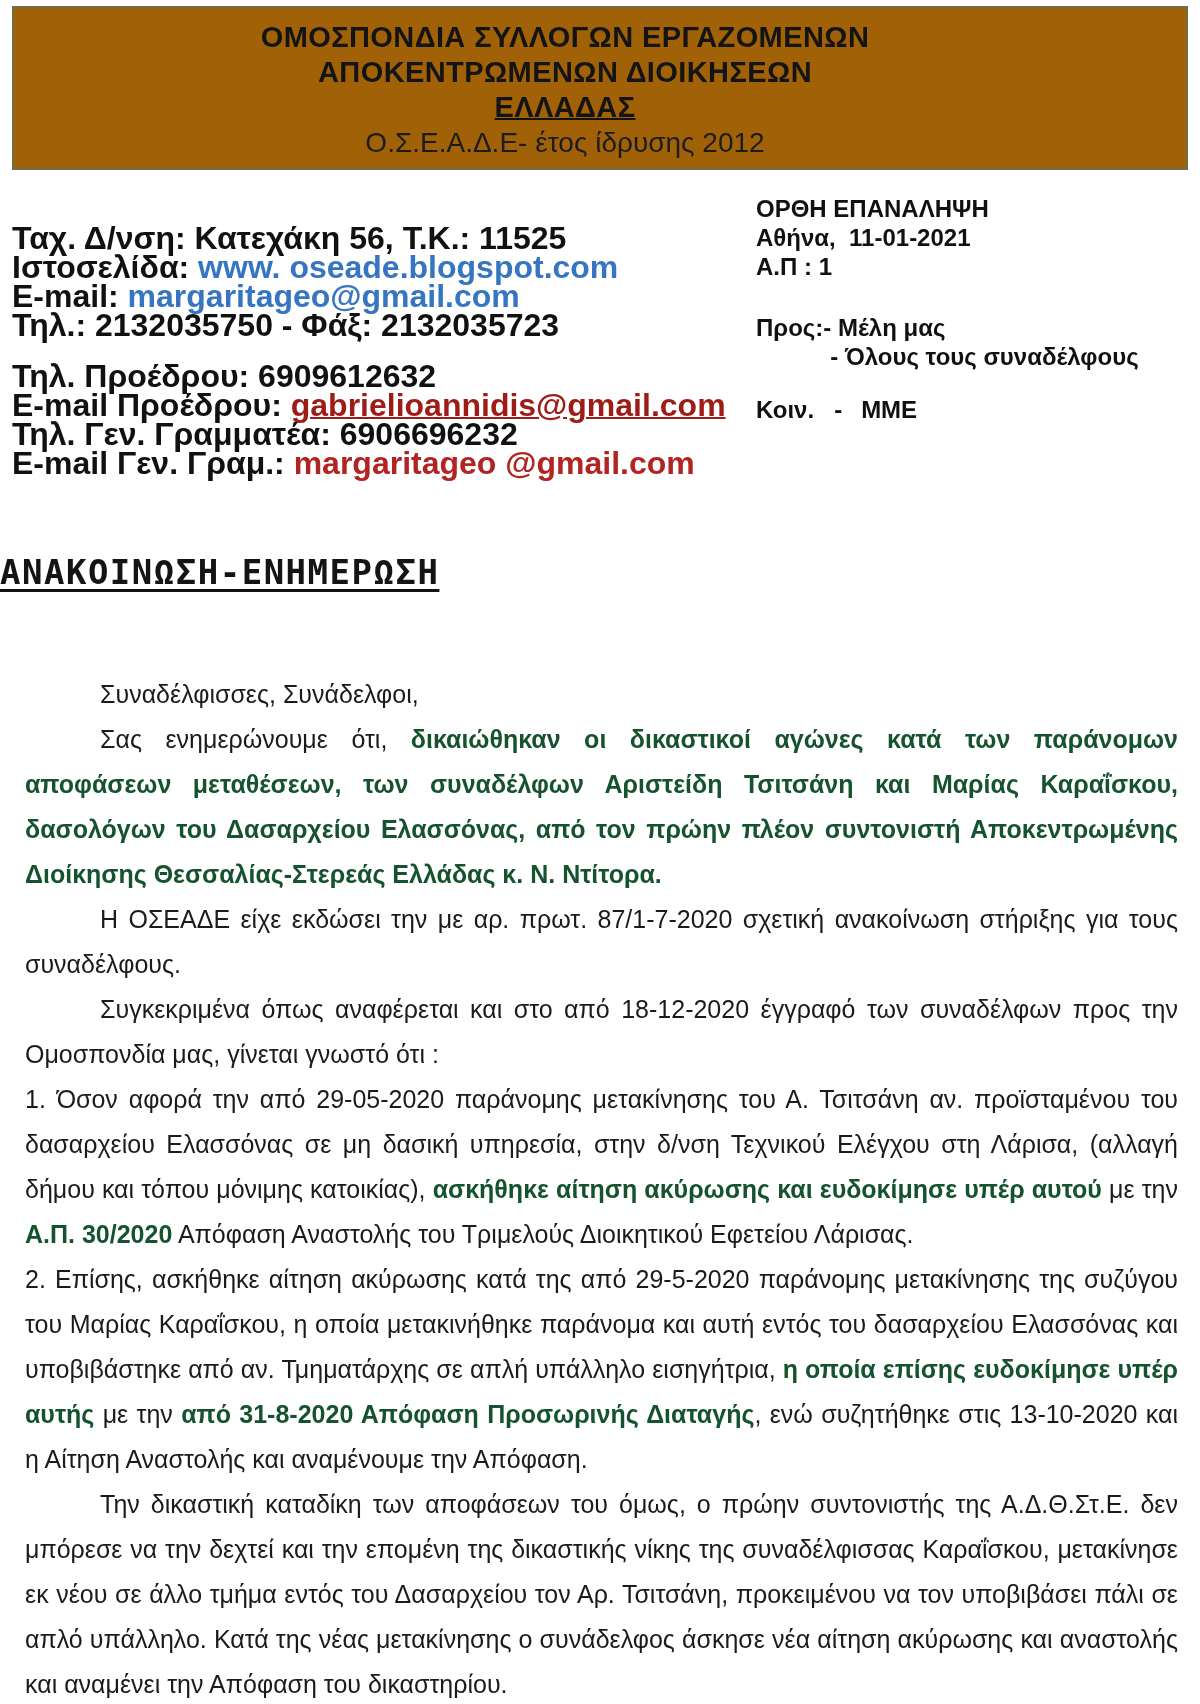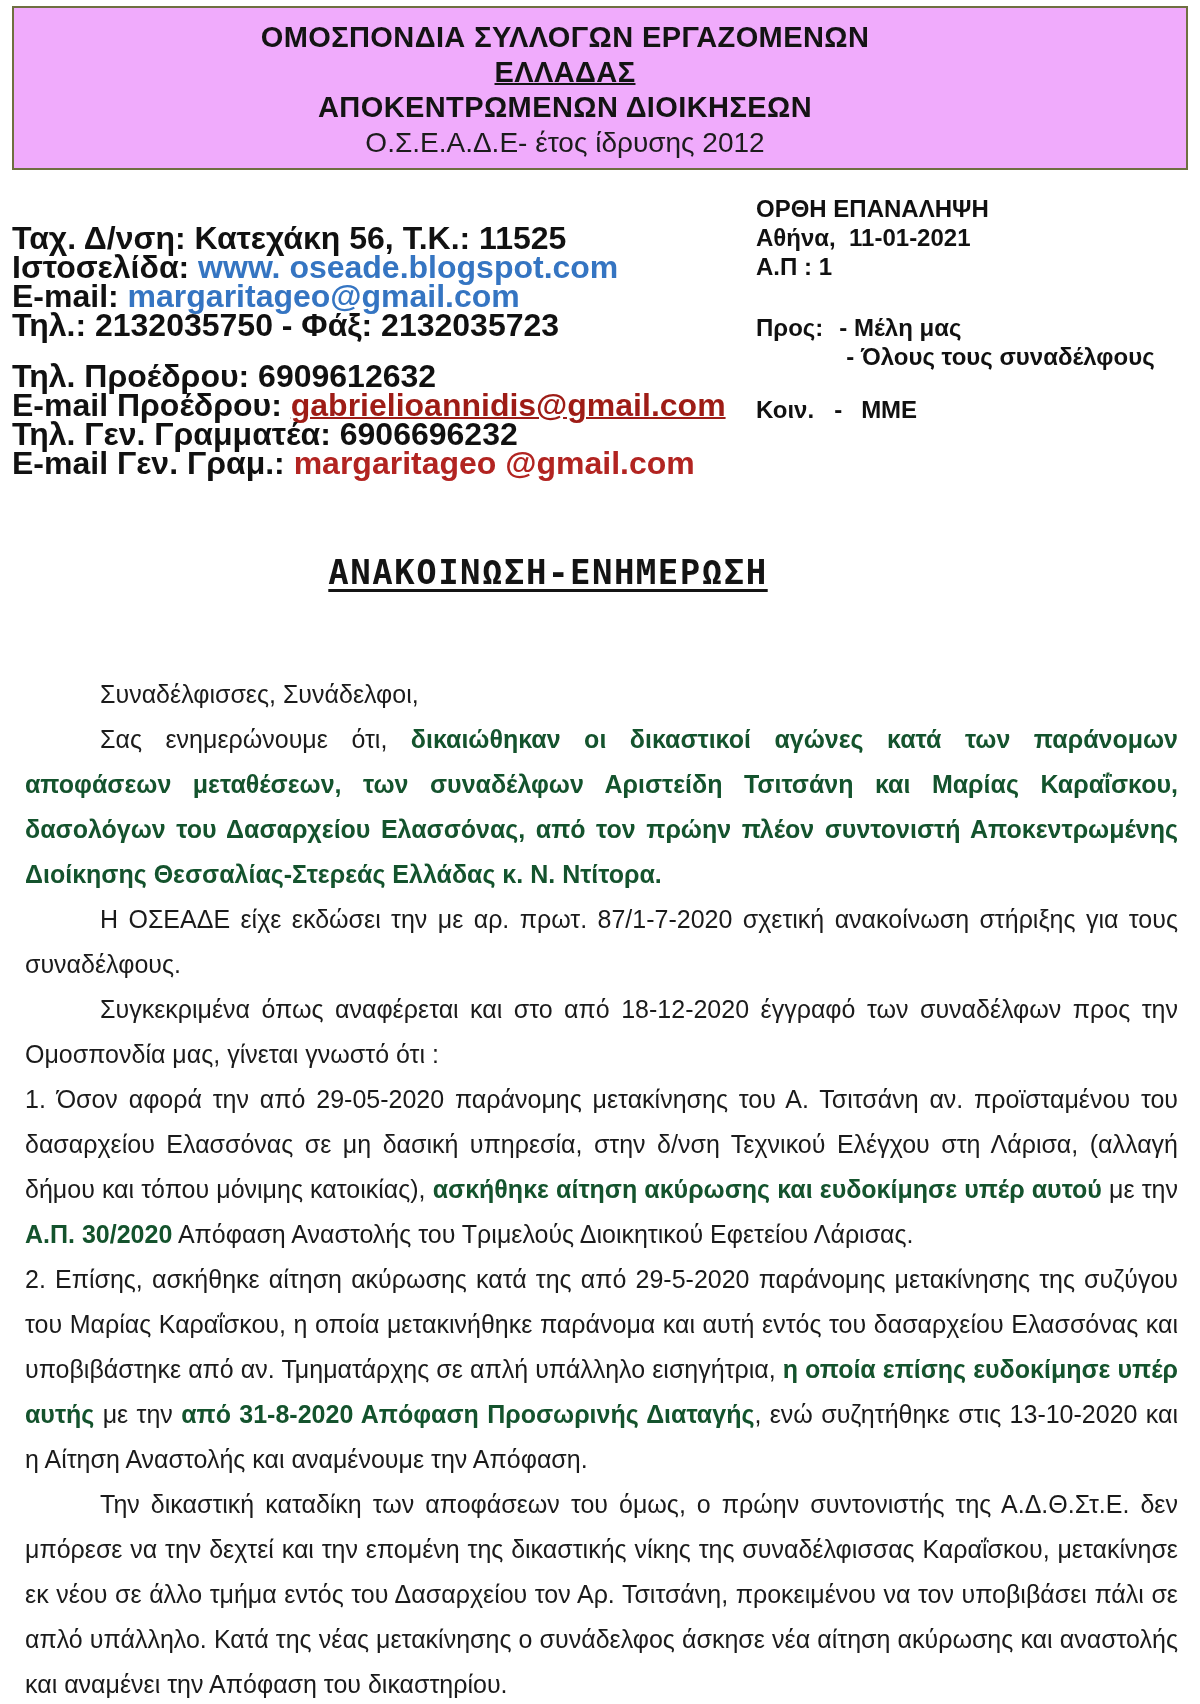--- a/index.html
+++ b/index.html
@@ -4,21 +4,21 @@
 <style>
   * { margin:0; padding:0; box-sizing:border-box; }
   html,body { background:#ffffff; }
   body { font-family:"Liberation Sans", sans-serif; color:#151515; }
 
   .page { position:relative; width:1200px; height:1704px; background:#ffffff; overflow:hidden; }
 
   
   .banner {
     position:absolute; left:12px; top:6px; width:1176px; height:164px;
-    background:#f0abfc; border:2px solid #6f6f41;
+    background:#a16207; border:2px solid #6f6f41;
     text-align:center; padding-top:12px; padding-right:70px;
   }
   .banner .b-line { font-weight:bold; font-size:29px; line-height:35px; letter-spacing:.4px; color:#141414; }
   .banner .b-underline { text-decoration:underline; text-decoration-thickness:2px; }
   .banner .b-sub { font-weight:400; font-size:28px; line-height:35px; color:#1c1c1c; }
 
   
   .contact {
     position:absolute; left:12px; top:224px;
     font-weight:bold; font-size:32px; line-height:29px; color:#111;
@@ -28,29 +28,29 @@
   .link-darkred { color:#9e1c16; text-decoration:underline; text-decoration-thickness:2px; }
   .link-red { color:#b22421; text-decoration:none; }
 
   
   .meta {
     position:absolute; left:756px; top:194px;
     font-weight:bold; font-size:24px; line-height:29px; color:#111;
   }
   .pre { white-space:pre-wrap; }
   .meta .to-row { display:flex; margin-top:32px; }
-  .meta .to-label { margin-right:16px; }
+  .meta .to-label { }
   .meta .to-item-2 { padding-left:7px; }
   .meta .cc-row { display:flex; margin-top:24px; }
   .meta .cc-label { margin-right:20px; }
   .meta .cc-dash { margin-right:19px; }
 
   
   .doc-title {
-    position:absolute; left:0; top:552px; width:1096px; text-align:center;
+    position:absolute; left:0; top:552px; width:1096px; text-align:left;
     font-family:"DejaVu Sans Mono", monospace; font-weight:bold; font-size:34px;
     letter-spacing:1.5px; color:#141414;
     text-decoration:underline; text-decoration-thickness:3px; text-underline-offset:5px;
   }
 
   
   .body-text {
     position:absolute; left:25px; top:672px; width:1153px;
     font-size:25px; line-height:45px; text-align:justify; color:#1b1b1b;
   }
@@ -59,22 +59,22 @@
   .mt { margin-top:19px; }
   .body-text b { font-weight:bold; color:#14532d; }
 </style>
 </head>
 <body>
 
 <div class="page">
 
   <div class="banner">
     <div class="b-line">ΟΜΟΣΠΟΝΔΙΑ ΣΥΛΛΟΓΩΝ ΕΡΓΑΖΟΜΕΝΩΝ</div>
+    <div class="b-line">ΑΠΟΚΕΝΤΡΩΜΕΝΩΝ ΔΙΟΙΚΗΣΕΩΝ</div>
     <div class="b-line b-underline">ΕΛΛΑΔΑΣ</div>
-    <div class="b-line">ΑΠΟΚΕΝΤΡΩΜΕΝΩΝ ΔΙΟΙΚΗΣΕΩΝ</div>
     <div class="b-sub">Ο.Σ.Ε.Α.Δ.Ε- έτος ίδρυσης 2012</div>
   </div>
 
   <div class="contact">
     <div>Ταχ. Δ/νση: Κατεχάκη 56, Τ.Κ.: 11525</div>
     <div>
       <span>Ιστοσελίδα: </span><a class="link-blue">www. oseade.blogspot.com</a>
     </div>
     <div>
       <span>E-mail: </span><a class="link-blue">margaritageo@gmail.com</a>

